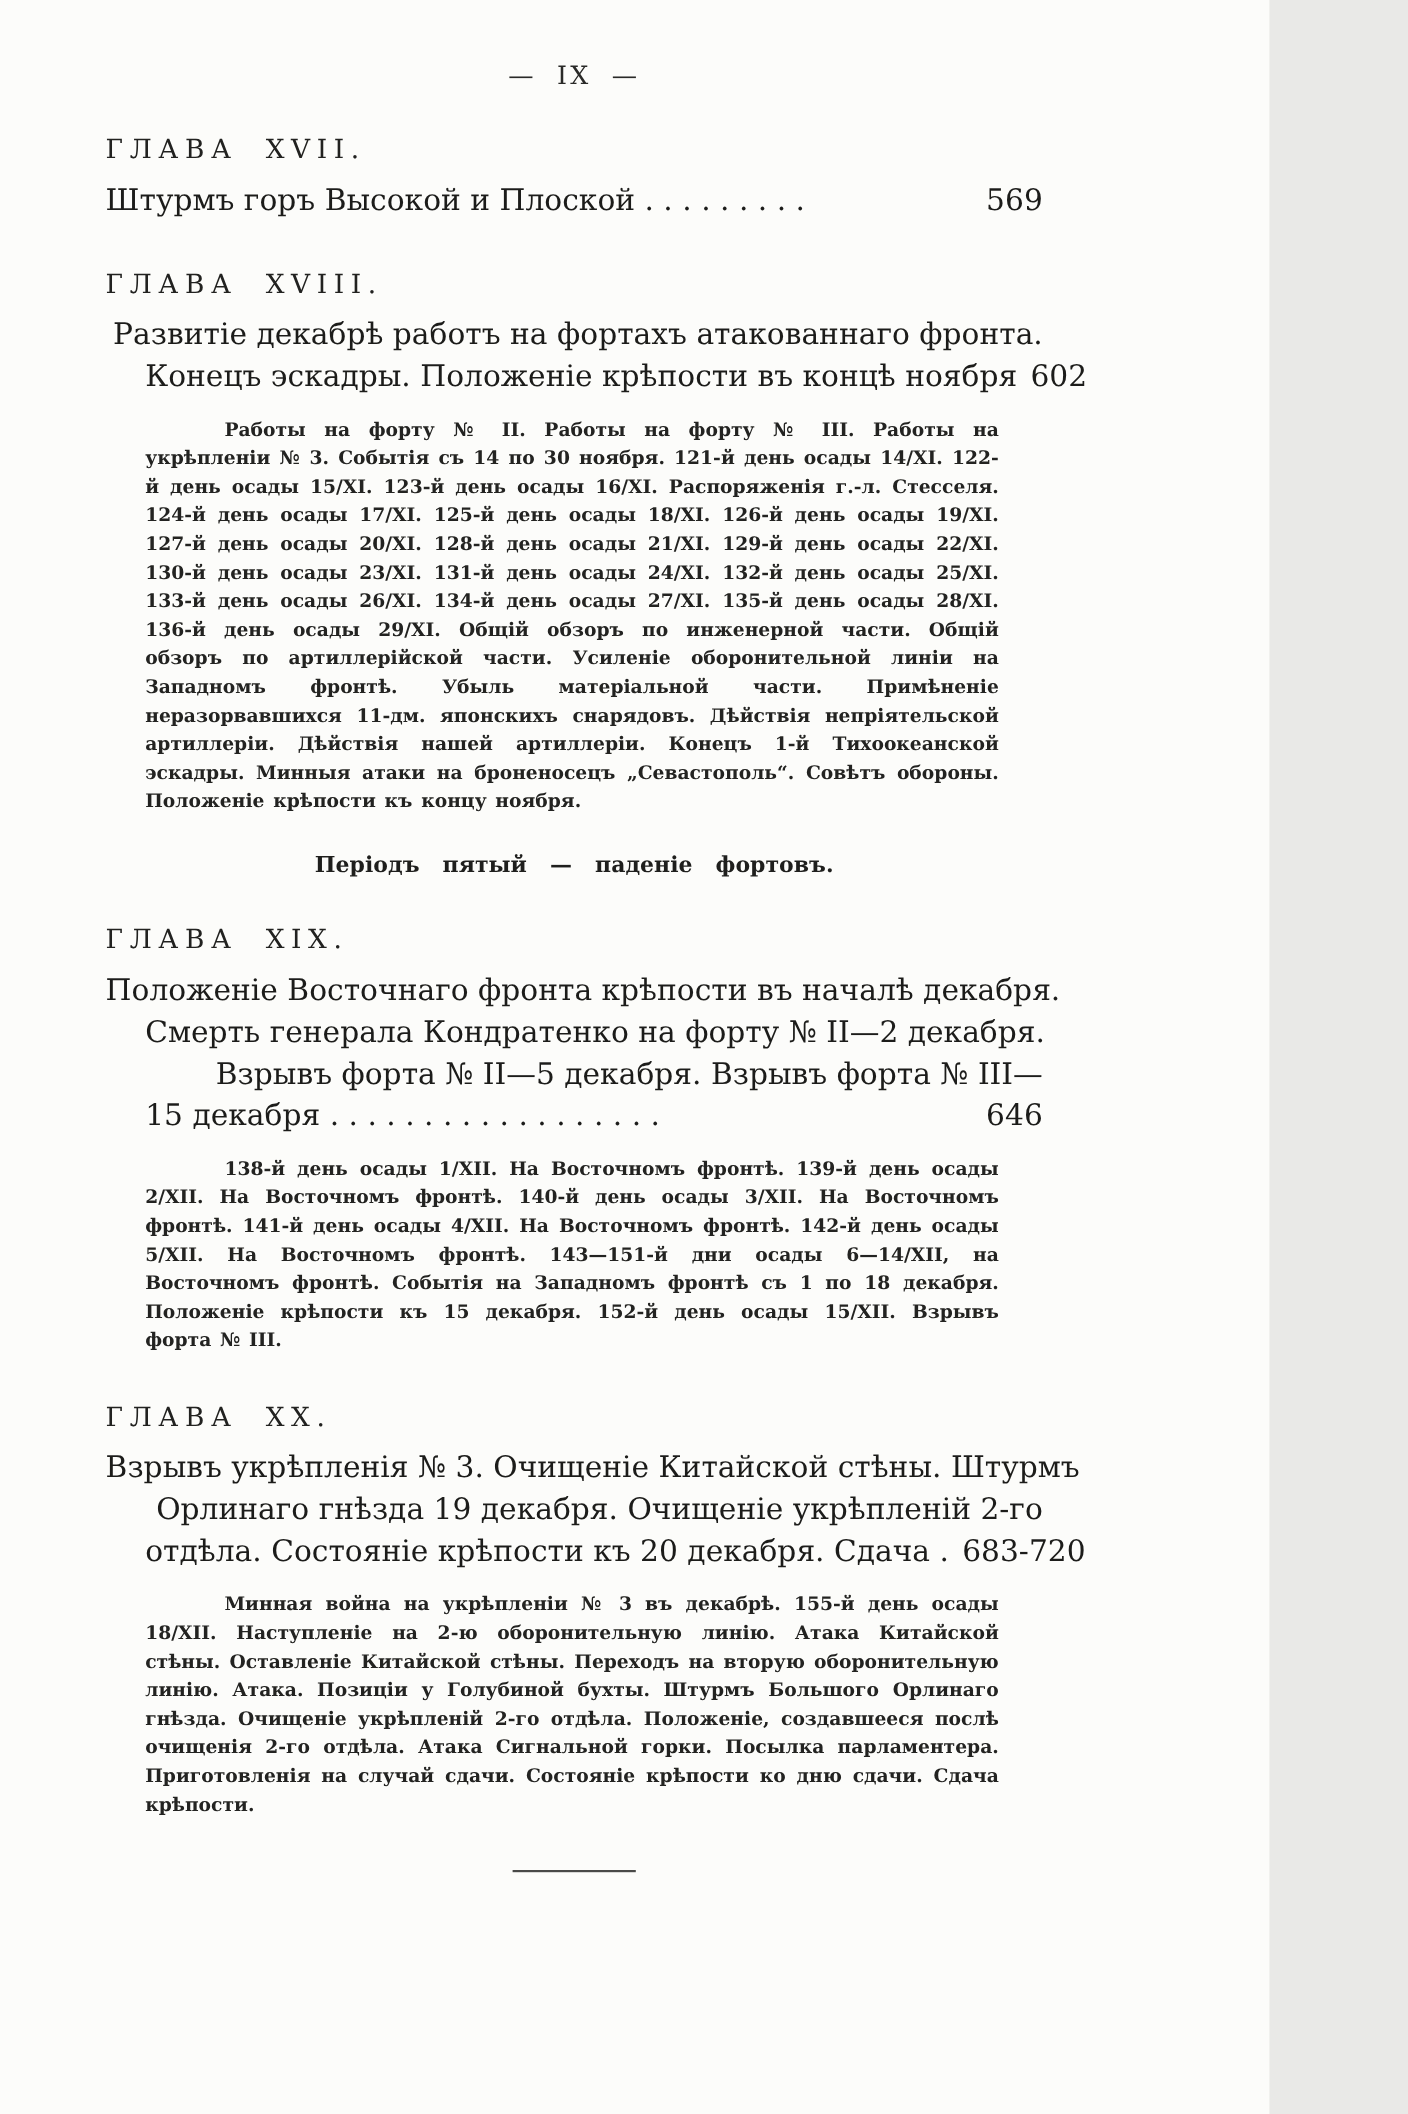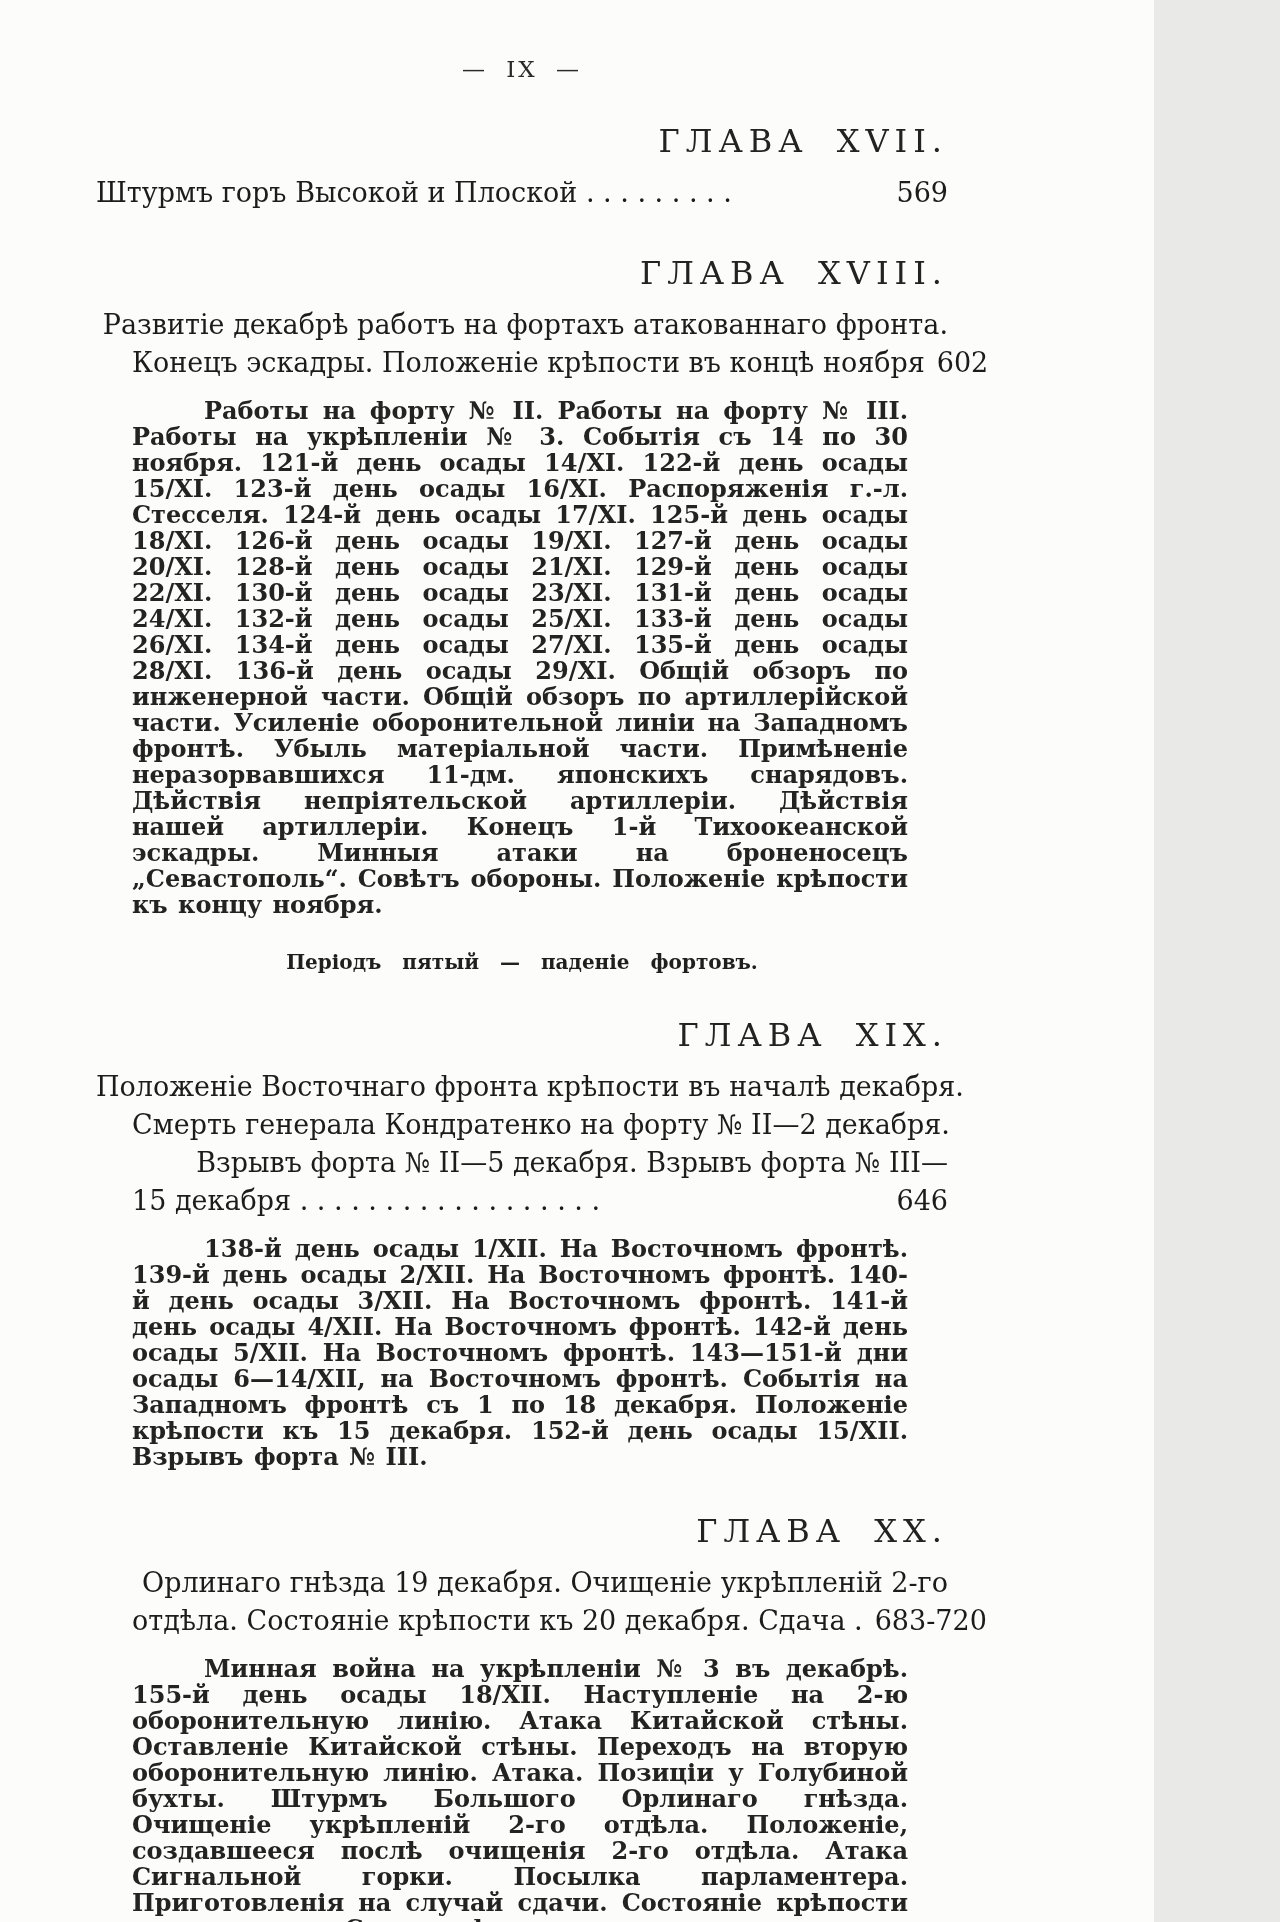--- a/index.html
+++ b/index.html
@@ -28,22 +28,22 @@
   }
   .folio {
     text-align: center;
     font-size: 23px;
     letter-spacing: 3px;
     word-spacing: 8px;
     color: #2a2a28;
   }
   .chapter-heading {
     margin: 40px 0 14px 0;
-    text-align: right;
-    font-size: 32px;
+    text-align: left;
+    font-size: 24px;
     font-weight: normal;
     letter-spacing: 6px;
     word-spacing: 12px;
     color: #222220;
   }
   .chapter-heading.tight { margin-top: 42px; }
   .entry { margin: 0; }
   .entry-line {
     font-size: 27px;
     line-height: 38px;
@@ -57,21 +57,21 @@
   }
   .entry-line .entry-text { white-space: nowrap; }
   .entry-line.indent { padding-left: 36px; }
   .page-num {
     font-size: 27px;
     padding-left: 12px;
   }
   .summary {
     width: 776px;
     margin: 16px 0 0 36px;
-    font-size: 24px;
+    font-size: 17px;
     line-height: 26px;
     font-weight: 600;
     text-align: justify;
     text-indent: 72px;
     color: #232321;
     word-spacing: 2px;
   }
   .period-heading {
     margin: 32px 0 8px 0;
     text-align: center;
@@ -122,20 +122,21 @@
       <div class="entry-line indent">Взрывъ форта № II—5 декабря. Взрывъ форта № III—</div>
       <div class="entry-line with-page indent">
         <span class="entry-text">15 декабря . . . . . . . . . . . . . .  . . . .</span>
         <span class="page-num">646</span>
       </div>
       <p class="summary">138-й день осады 1/XII. На Восточномъ фронтѣ. 139-й день осады 2/XII. На Восточномъ фронтѣ. 140-й день осады 3/XII. На Восточномъ фронтѣ. 141-й день осады 4/XII. На Восточномъ фронтѣ. 142-й день осады 5/XII. На Восточномъ фронтѣ. 143—151-й дни осады 6—14/XII, на Восточномъ фронтѣ. Событія на Западномъ фронтѣ съ 1 по 18 декабря. Положеніе крѣпости къ 15 декабря. 152-й день осады 15/XII. Взрывъ форта № III.</p>
     </div>
 
     <h2 class="chapter-heading tight">ГЛАВА XX.</h2>
     <div class="entry">
+      <div class="entry-line">Взрывъ укрѣпленія № 3. Очищеніе Китайской стѣны. Штурмъ</div>
       <div class="entry-line indent">Орлинаго гнѣзда 19 декабря. Очищеніе укрѣпленій 2-го</div>
       <div class="entry-line with-page indent">
         <span class="entry-text">отдѣла. Состояніе крѣпости къ 20 декабря. Сдача  .</span>
         <span class="page-num">683-720</span>
       </div>
       <p class="summary">Минная война на укрѣпленіи № 3 въ декабрѣ. 155-й день осады 18/XII. Наступленіе на 2-ю оборонительную линію. Атака Китайской стѣны. Оставленіе Китайской стѣны. Переходъ на вторую оборонительную линію. Атака. Позиціи у Голубиной бухты. Штурмъ Большого Орлинаго гнѣзда. Очищеніе укрѣпленій 2-го отдѣла. Положеніе, создавшееся послѣ очищенія 2-го отдѣла. Атака Сигнальной горки. Посылка парламентера. Приготовленія на случай сдачи. Состояніе крѣпости ко дню сдачи. Сдача крѣпости.</p>
     </div>
 
     <div class="footer-rule"></div>
 

